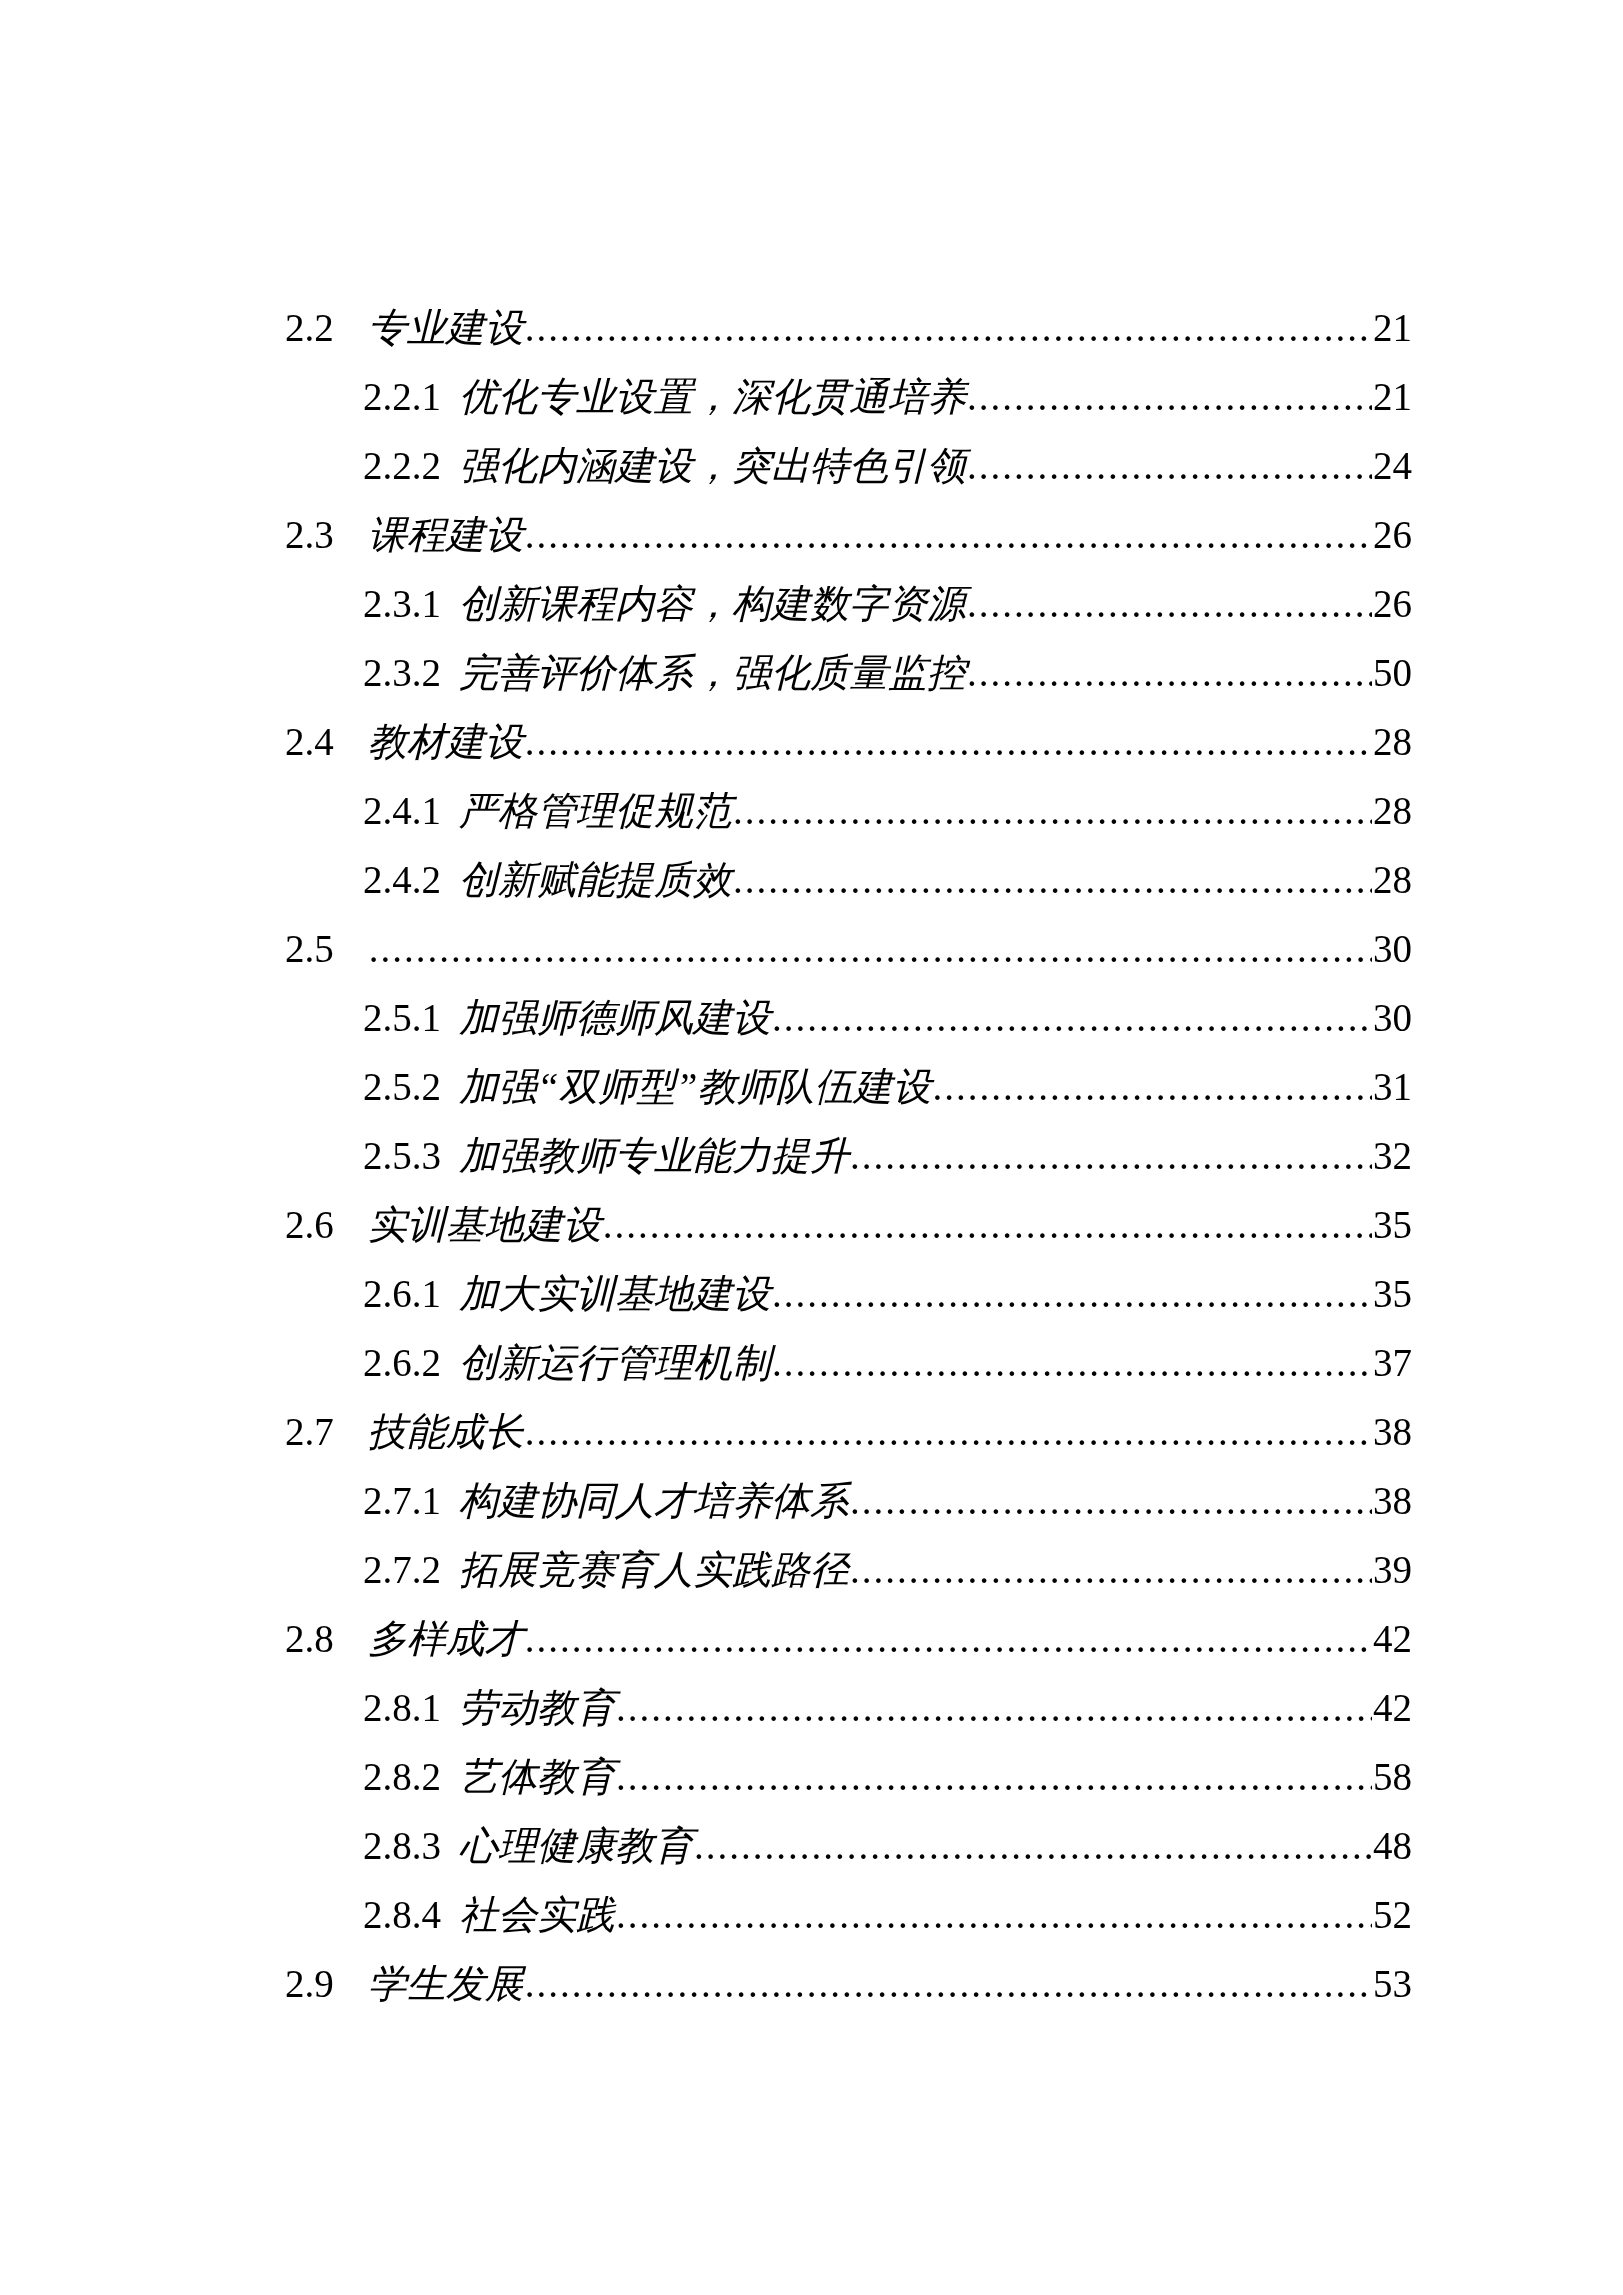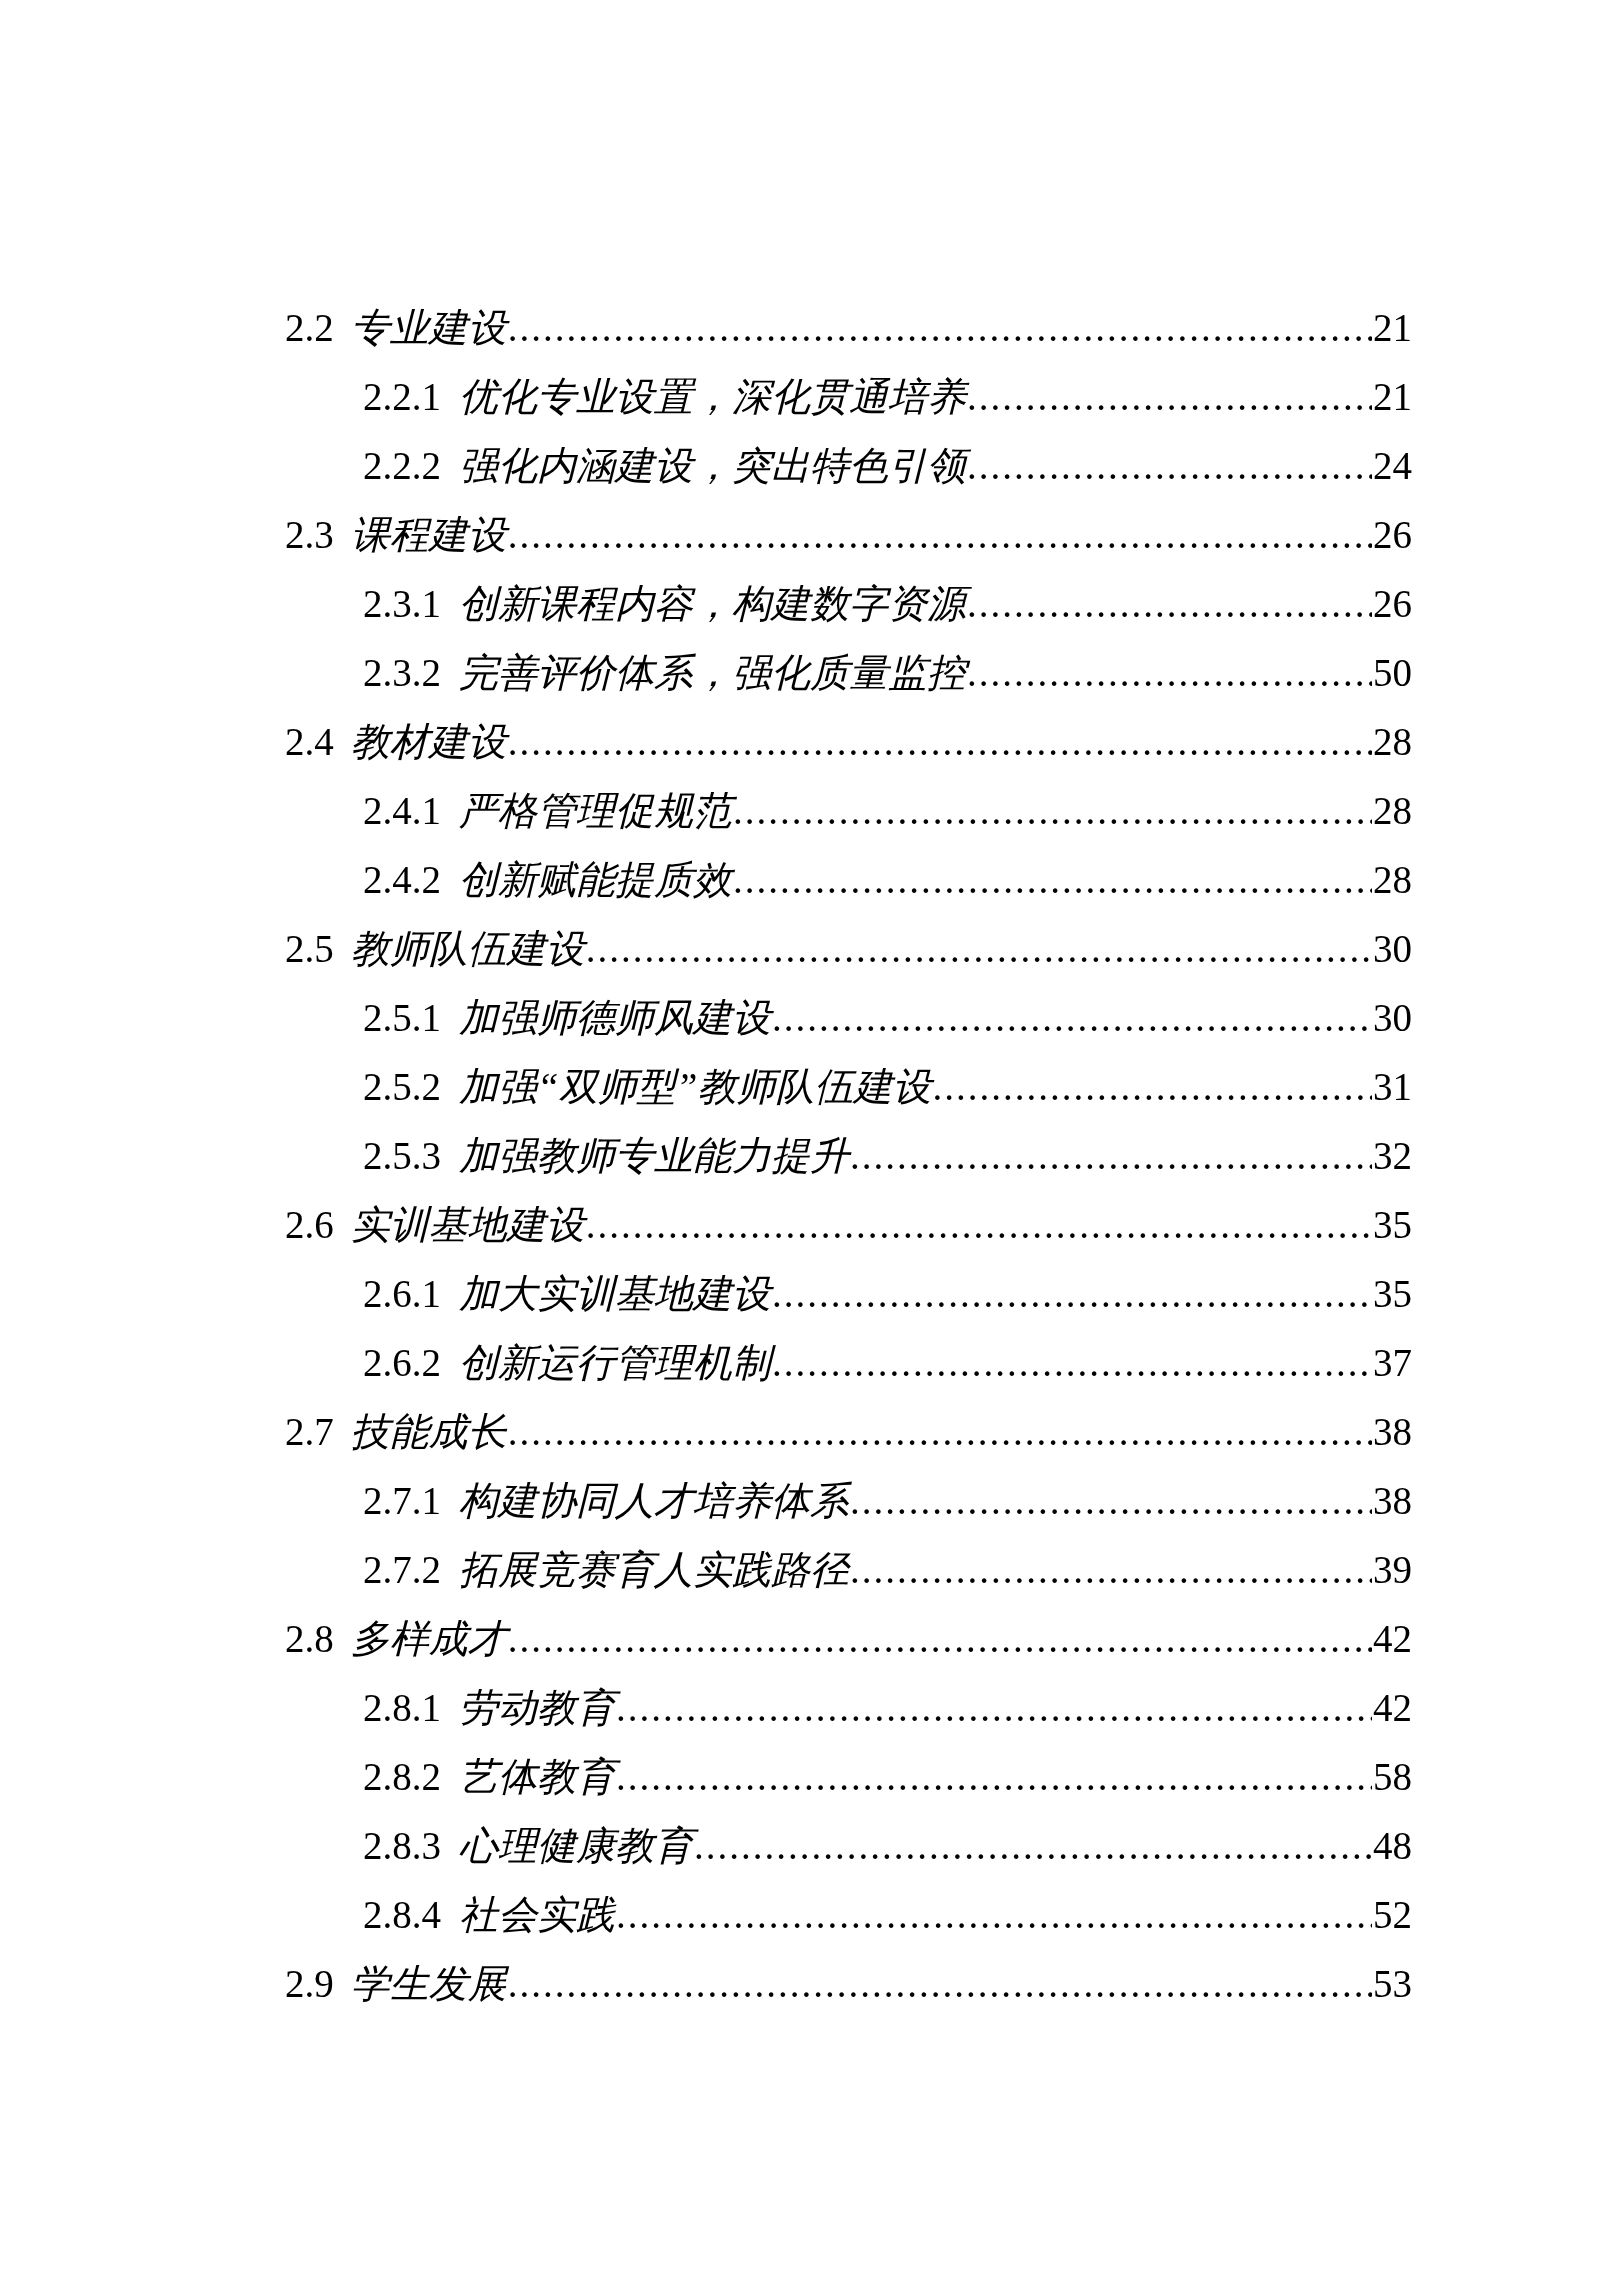--- a/index.html
+++ b/index.html
@@ -33,21 +33,21 @@
     font-size: 39px;
     line-height: 69px;
     white-space: nowrap;
   }
   .toc-row.lvl2 {
     padding-left: 78px;
   }
   .num {
     flex: 0 0 auto;
   }
-  .lvl1 .num { margin-right: 17px; }
+  .lvl1 .num { margin-right: 34px; }
   .lvl2 .num { margin-right: 18px; }
   .title {
     flex: 0 0 auto;
     font-style: italic;
   }
   .dots {
     flex: 1 1 auto;
     overflow: hidden;
     margin: 0 1px;
   }
@@ -113,21 +113,20 @@
     <span class="pg">28</span>
   </div>
       <div class="toc-row lvl2">
     <span class="num">2.4.2</span>
     <span class="title">创新赋能提质效</span>
     <span class="dots" aria-hidden="true"></span>
     <span class="pg">28</span>
   </div>
       <div class="toc-row lvl1">
     <span class="num">2.5</span>
-    <span class="title">教师队伍建设</span>
     <span class="dots" aria-hidden="true"></span>
     <span class="pg">30</span>
   </div>
       <div class="toc-row lvl2">
     <span class="num">2.5.1</span>
     <span class="title">加强师德师风建设</span>
     <span class="dots" aria-hidden="true"></span>
     <span class="pg">30</span>
   </div>
       <div class="toc-row lvl2">

